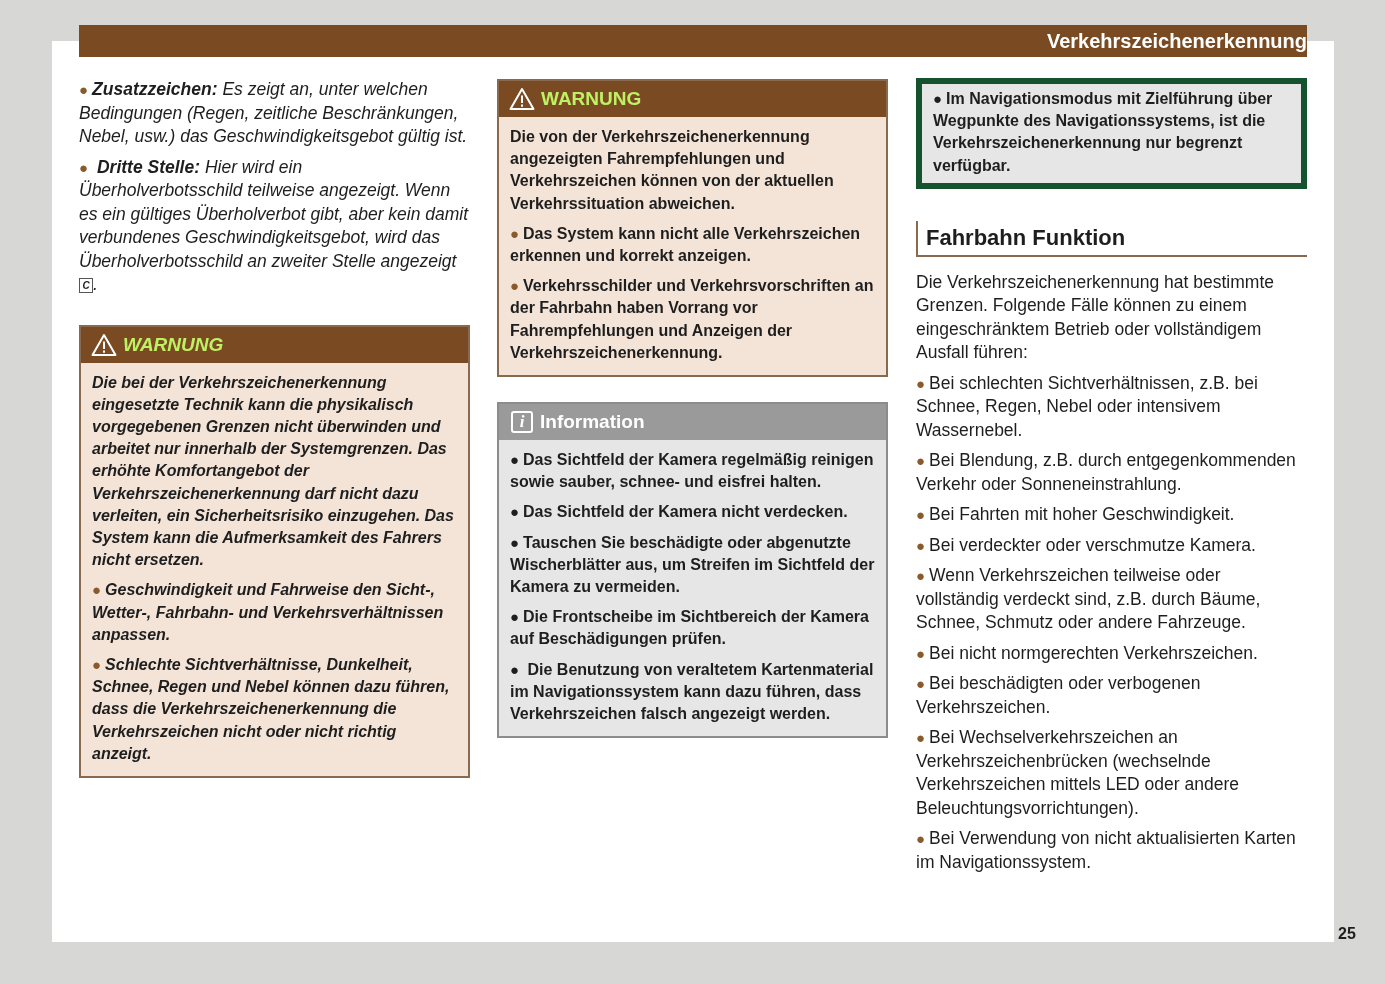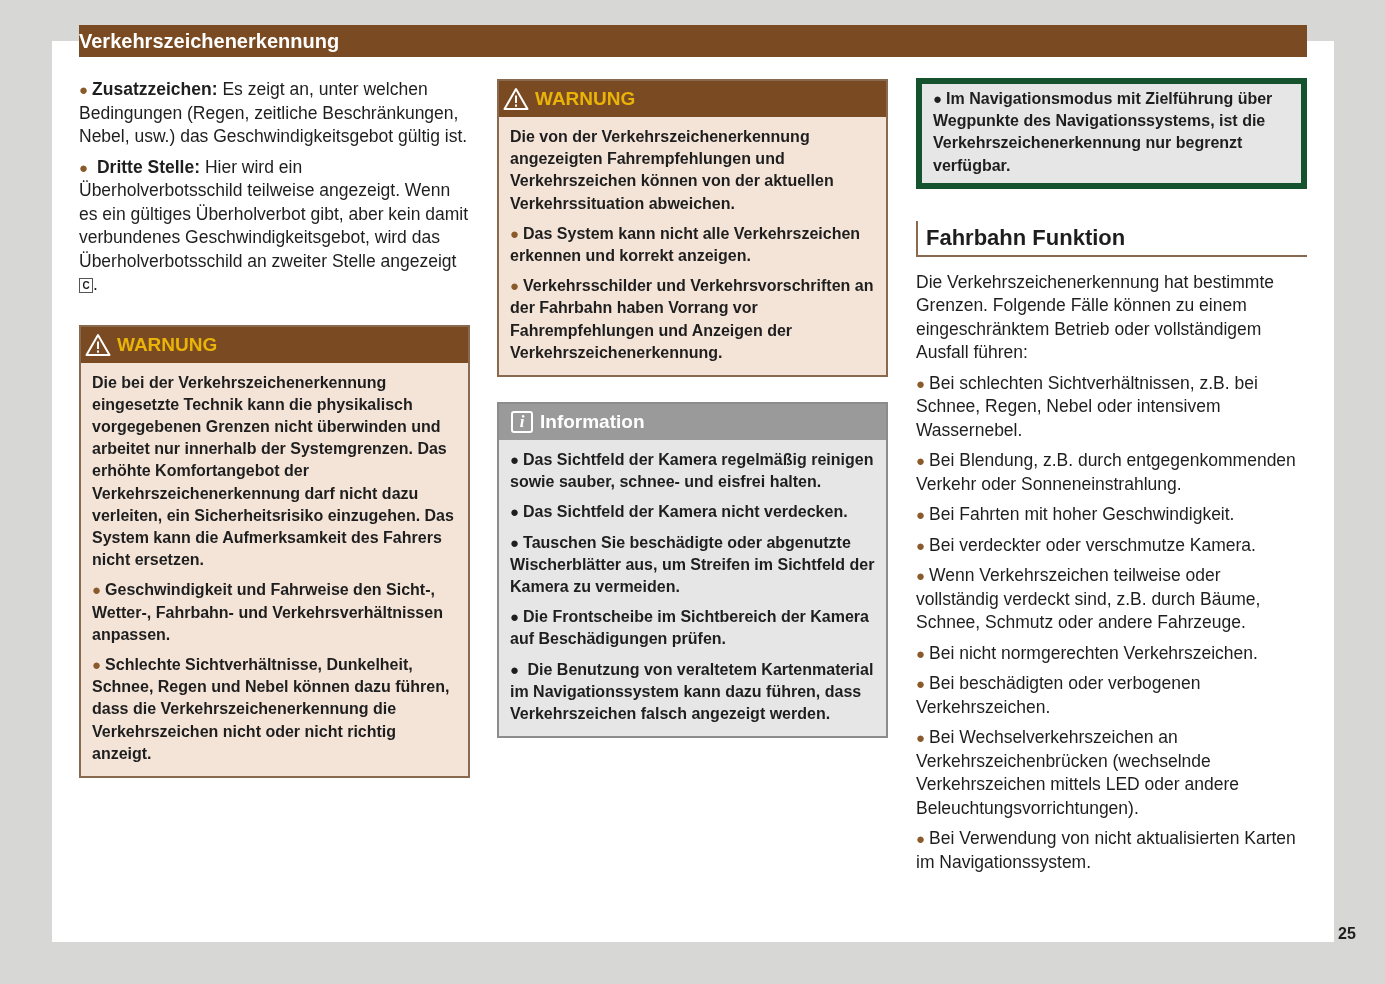--- a/index.html
+++ b/index.html
@@ -27,28 +27,28 @@
       position: absolute;
       left: 79px;
       top: 25px;
       width: 1228px;
       height: 32px;
       background: #7a4b22;
       color: #ffffff;
       font-weight: bold;
       font-size: 20px;
       line-height: 32px;
-      text-align: left;
+      text-align: right;
     }
     .col {
       position: absolute;
       top: 78px;
       width: 391px;
     }
-    .col1 { left: 79px; }
+    .col1 { left: 79px; font-style: italic; }
     .col2 { left: 497px; }
     .col3 { left: 916px; }
 
     p.body {
       margin: 0 0 7px 0;
       font-size: 17.5px;
       line-height: 23.5px;
     }
     .bullet {
       color: #8a5a2b;
@@ -70,25 +70,25 @@
       vertical-align: 1px;
     }
 
     .warn-box {
       border: 2px solid #8a6a4f;
       background: #f4e4d8;
       box-sizing: border-box;
     }
     .warn-head {
       background: #7a4b22;
-      color: #eab308;
+      color: #bef264;
       height: 36px;
       display: flex;
       align-items: center;
-      padding-left: 4px;
+      padding-left: 10px;
       font-weight: bold;
       font-size: 19px;
     }
     .warn-head .icon {
       width: 26px;
       height: 24px;
       margin-right: 6px;
       display: inline-block;
     }
     .box-body {

